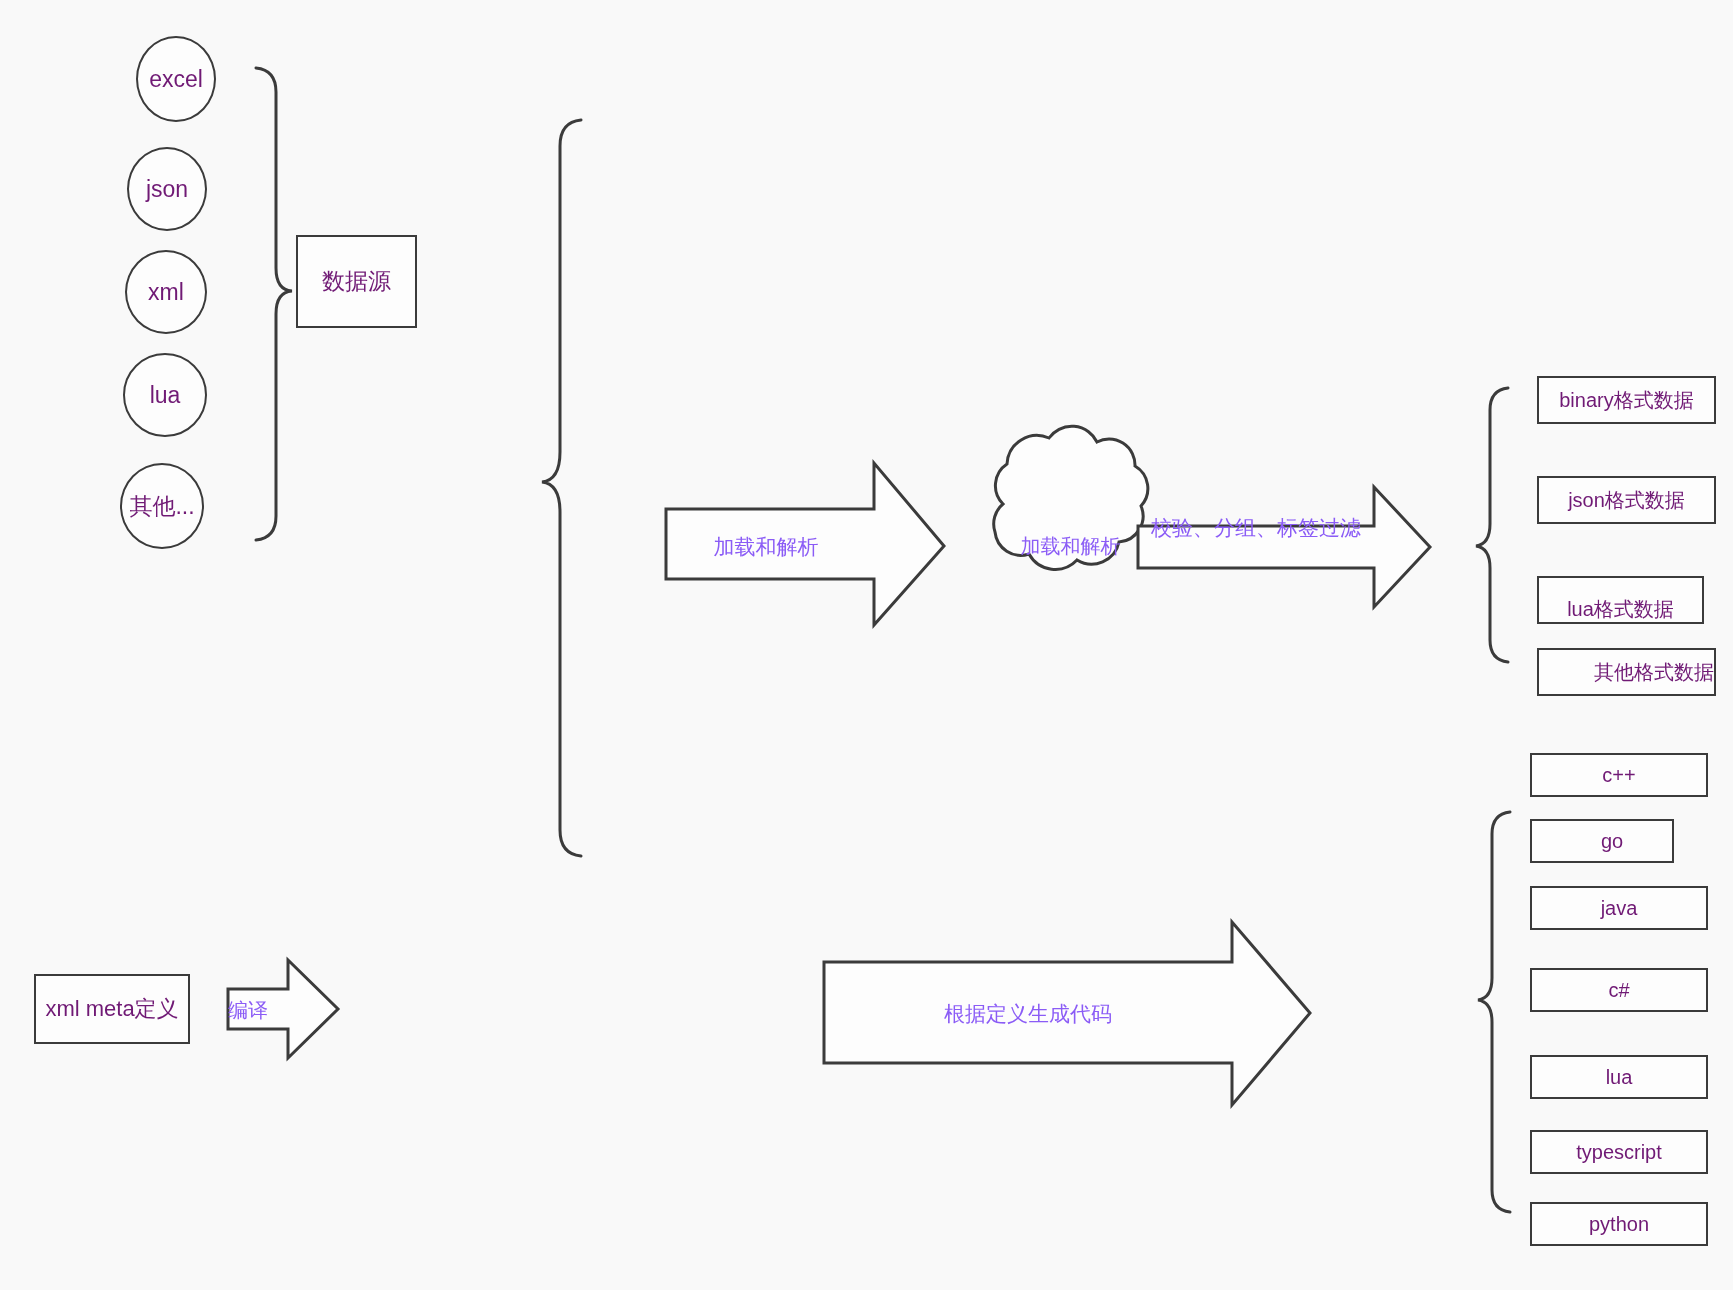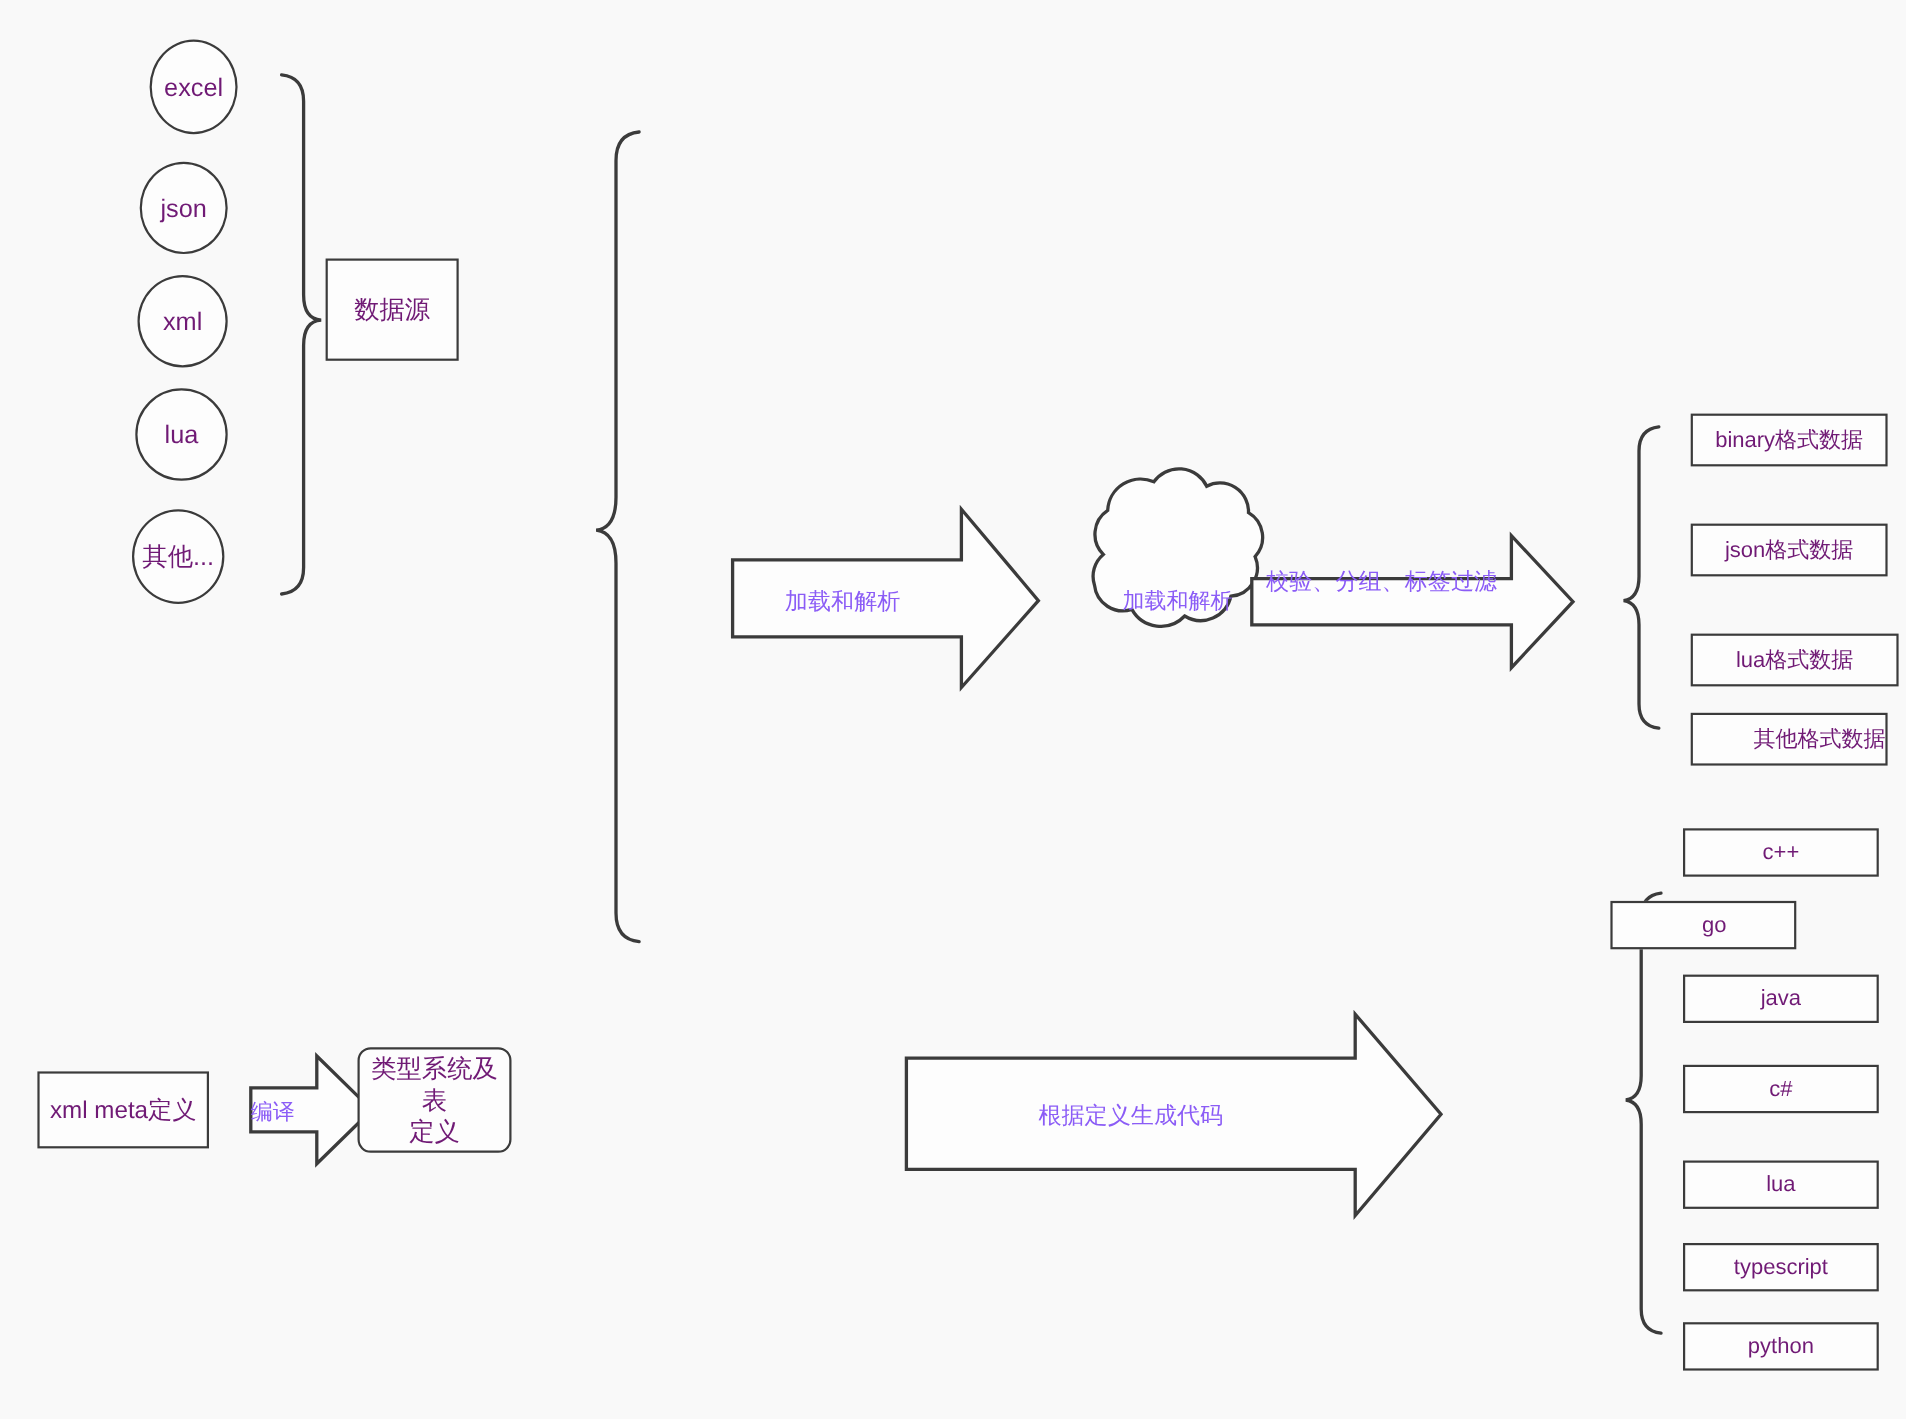--- a/index.html
+++ b/index.html
@@ -135,40 +135,36 @@
   <div class="arrow-label" style="left:824px; top:1000px; width:408px;">
     <span>根据定义生成代码</span>
   </div>
 
   <div class="node rect smallbox" style="left:1537px; top:376px; width:179px; height:48px;">
     <span>binary格式数据</span>
   </div>
   <div class="node rect smallbox" style="left:1537px; top:476px; width:179px; height:48px;">
     <span>json格式数据</span>
   </div>
-  <div class="node rect smallbox" style="left:1537px; top:576px; width:189px; height:48px;">
+  <div class="node rect smallbox" style="left:1537px; top:576px; width:167px; height:48px;align-items:flex-end;">
     <span>lua格式数据</span>
   </div>
   <div class="node rect smallbox" style="left:1537px; top:648px; width:179px; height:48px;justify-content:flex-end;">
     <span>其他格式数据</span>
   </div>
 
   <div class="node rect" style="left:34px; top:974px; width:156px; height:70px; font-size:22px;">
     <span>xml meta定义</span>
   </div>
 
-  <div class="node rect-round" style="left:325px; top:952px; width:140px; height:96px; white-space:pre-line;">
-    <span>类型系统及表
-定义</span>
-  </div>
 
   <div class="node rect smallbox" style="left:1530px; top:753px; width:178px; height:44px;">
     <span>c++</span>
   </div>
-  <div class="node rect smallbox" style="left:1464px; top:819px; width:169px; height:44px;padding-left:20px;">
+  <div class="node rect smallbox" style="left:1530px; top:819px; width:144px; height:44px;padding-left:20px;">
     <span>go</span>
   </div>
   <div class="node rect smallbox" style="left:1530px; top:886px; width:178px; height:44px;">
     <span>java</span>
   </div>
   <div class="node rect smallbox" style="left:1530px; top:968px; width:178px; height:44px;">
     <span>c#</span>
   </div>
   <div class="node rect smallbox" style="left:1530px; top:1055px; width:178px; height:44px;">
     <span>lua</span>

